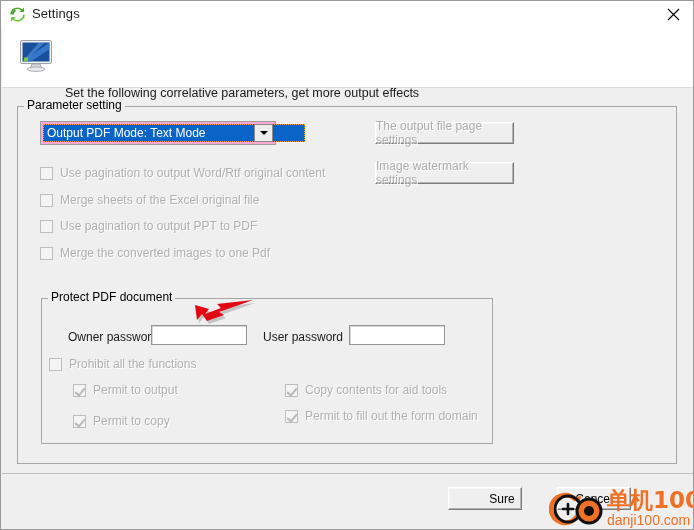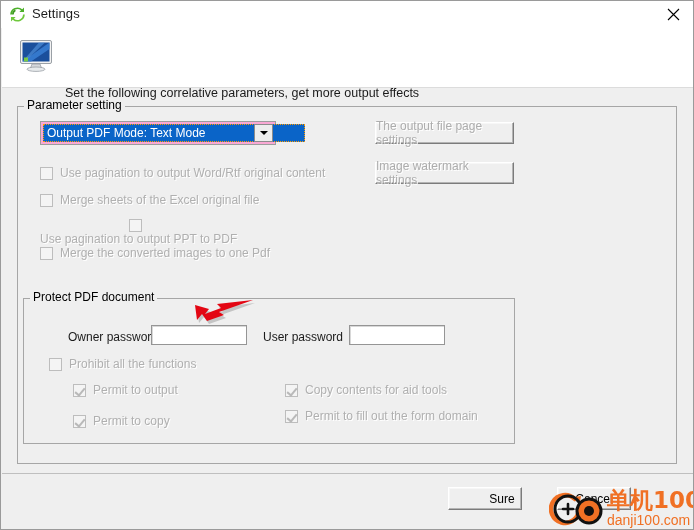--- a/index.html
+++ b/index.html
@@ -107,22 +107,22 @@
     line-height: 14px;
   }
 
   #group-parameter {
     left: 16px; top: 105px;
     width: 660px; height: 358px;
   }
   #group-parameter > .gb-legend { left: 6px; }
 
   #group-protect {
-    left: 22px; top: 297px;
-    width: 492px; height: 146px;
+    left: 40px; top: 297px;
+    width: 452px; height: 146px;
   }
   #group-protect > .gb-legend { left: 6px; }
 
   
   #mode-combo {
     position: absolute;
     left: 39px; top: 120px;
     width: 236px; height: 24px;
     background: #f9a8d4;
     border: 1px solid #9d9d9d;
@@ -219,21 +219,21 @@
     position: absolute;
     left: 3px; top: 1px;
     width: 4px; height: 8px;
     border-right: 2px solid #b9b9b9;
     border-bottom: 2px solid #b9b9b9;
     transform: rotate(40deg);
   }
 
   #chk-word   { left: 39px; top: 165px; }
   #chk-excel  { left: 39px; top: 192px; }
-  #chk-ppt    { left: 39px; top: 218px; flex-direction: column; }
+  #chk-ppt    { left: 39px; top: 218px; }
   #chk-merge  { left: 39px; top: 245px; }
 
   #chk-prohibit { left: 48px; top: 356px; }
   #chk-print    { left: 72px; top: 382px; }
   #chk-copy     { left: 72px; top: 413px; }
   #chk-aid      { left: 284px; top: 382px; }
   #chk-form     { left: 284px; top: 408px; }
 
   
   .pw-label {

